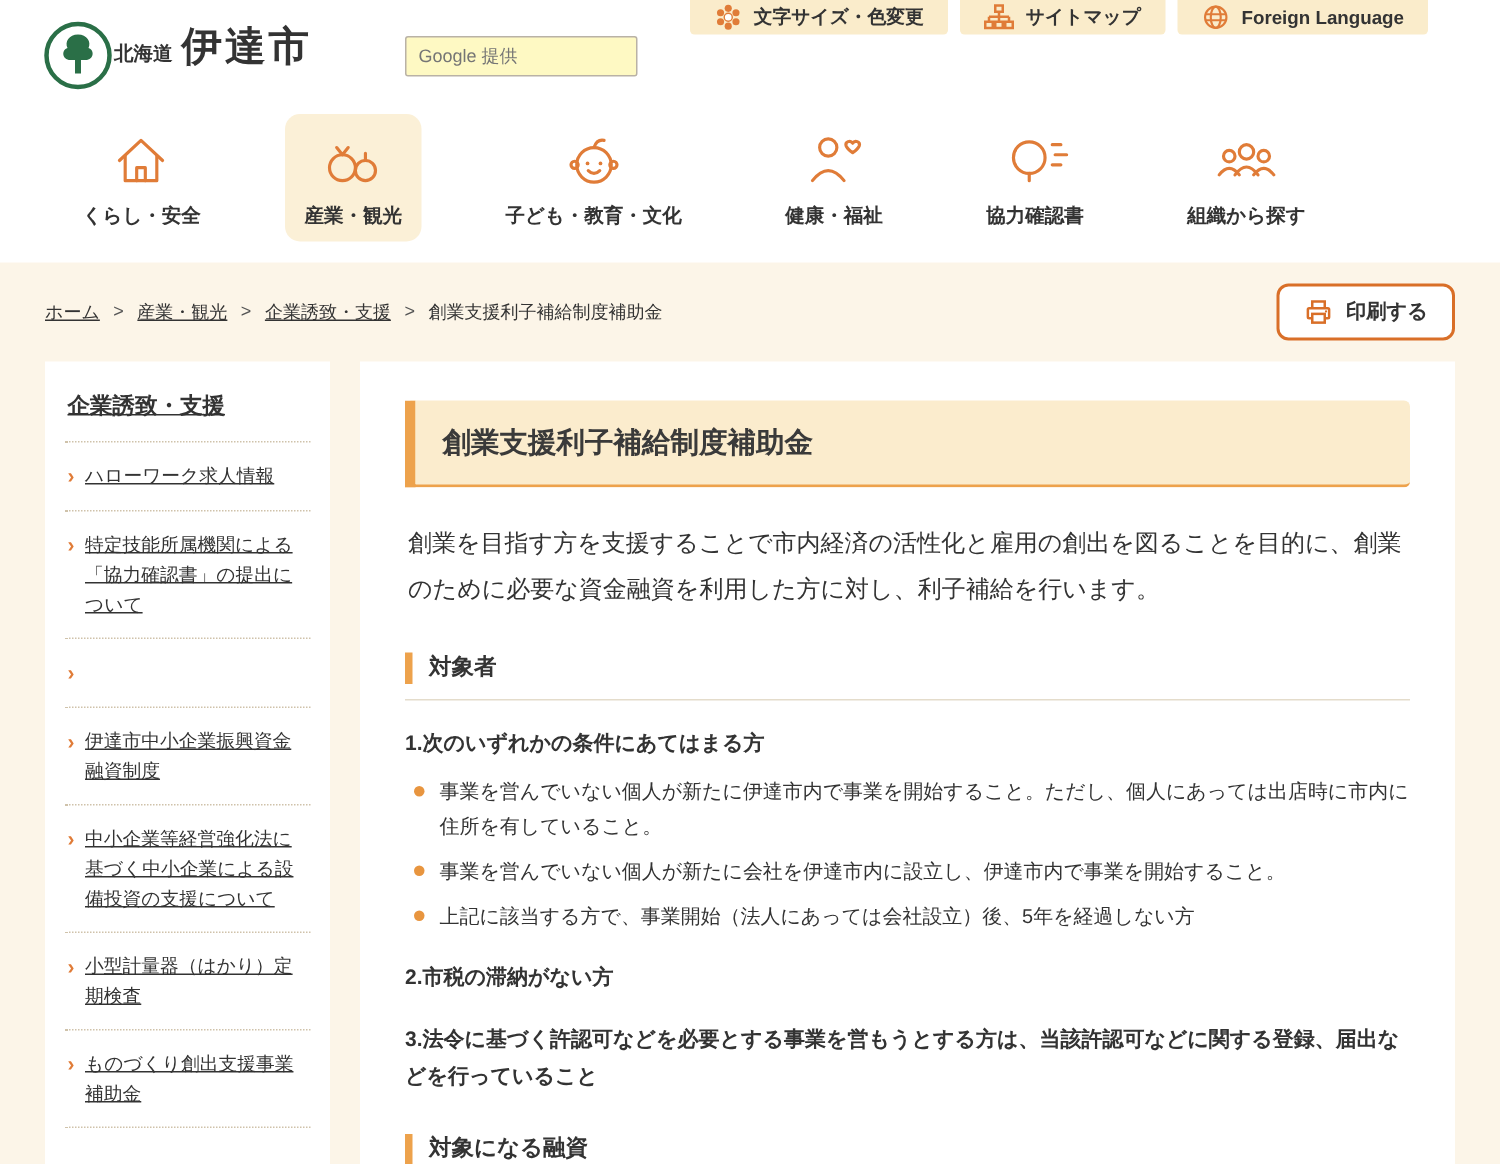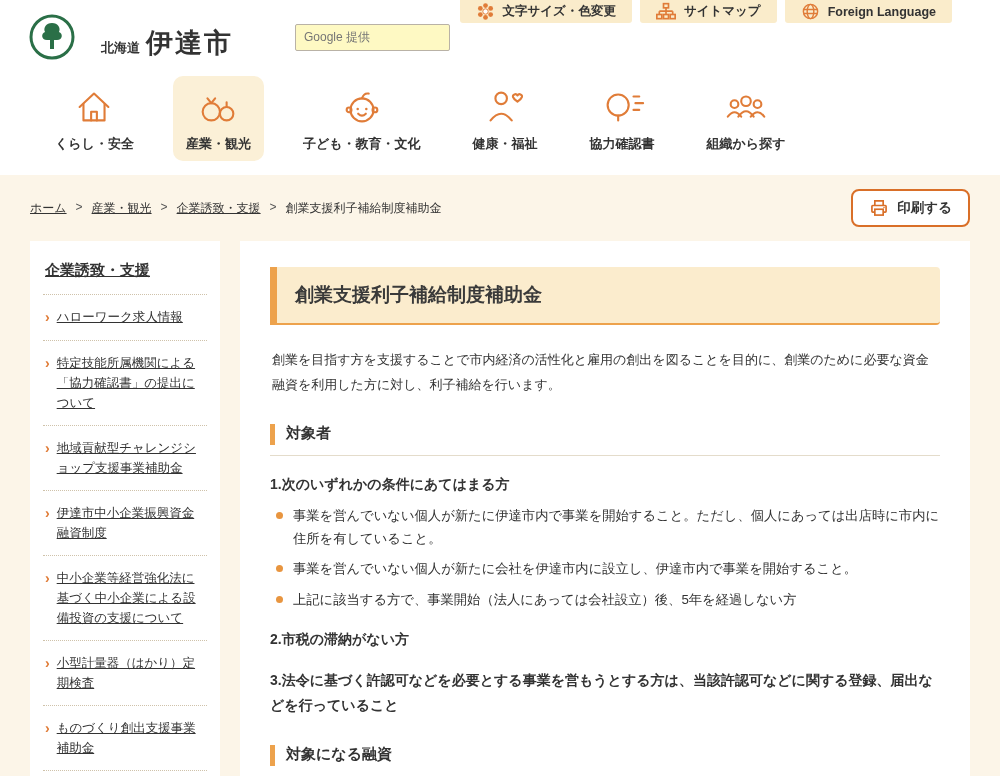--- a/index.html
+++ b/index.html
@@ -15,21 +15,21 @@
     background:#fcf5e8; position:relative; margin:0 auto;
   }
 
   
   .top-white { background:#fff; }
 
   .site-header {
     height:74px; display:flex; align-items:center;
     padding:0 48px 0 28px; position:relative;
   }
-  .logo { display:flex; align-items:flex-end; gap:25px; cursor:pointer; }
+  .logo { display:flex; align-items:flex-start; gap:0; cursor:pointer; }
   .site-title { display:flex; align-items:baseline; gap:6px; }
   .site-title .pref { font-size:13px; font-weight:bold; }
   .site-title .city { font-size:27px; font-weight:bold; letter-spacing:2px; }
 
   .search {
     margin-left:62px; width:155px; height:27px;
     border:1px solid #b9b2a6; border-radius:2px;
     font-size:12px; color:#777; padding:0 8px;
     font-family:"Liberation Sans","DejaVu Sans",sans-serif;
     background:#fef9c3;
@@ -41,21 +41,21 @@
   .tool {
     height:23px; background:#faeccb; border:none;
     display:flex; align-items:center; gap:8px;
     padding:0 16px; font-size:12.5px; font-weight:bold; color:#333;
     font-family:"Liberation Sans","DejaVu Sans",sans-serif;
     cursor:pointer; border-radius:0 0 3px 3px;
   }
 
   
   .global-nav {
-    display:flex; gap:26px; align-items:flex-start;
+    display:flex; gap:43px; align-items:flex-start;
     padding:2px 0 14px 42px;
   }
   .nav-item {
     display:flex; flex-direction:column; align-items:center; gap:5px;
     padding:8px 13px; border-radius:10px; cursor:pointer;
   }
   .nav-item.active { background:#fbf0d7; }
   .nav-item .nav-label { font-size:13px; font-weight:bold; white-space:nowrap; }
   .nav-icon { width:46px; height:46px; }
 
@@ -103,21 +103,21 @@
   
   .main {
     flex:1; background:#fff; padding:26px 30px 30px 30px;
   }
   .page-banner {
     margin:0; background:#fbeccd;
     border-left:7px solid #eda24c; border-bottom:2px solid #eda24c;
     border-radius:0 4px 4px 0;
     padding:15px 18px; font-size:19px; font-weight:bold; color:#3a3a3a;
   }
-  .intro { font-size:13px; line-height:1.95; margin:22px 2px 26px 2px; }
+  .intro { font-size:16px; line-height:1.95; margin:22px 2px 26px 2px; }
 
   .section-heading {
     display:flex; align-items:flex-start; gap:11px;
     border-bottom:1px solid #e4dccb; padding-bottom:10px; margin-top:26px;
   }
   .section-heading .bar { width:5px; height:21px; background:#eda24c; flex-shrink:0; }
   .section-heading .label { font-size:15px; font-weight:bold; }
 
   .bold-line { font-size:14px; font-weight:bold; line-height:1.8; margin:16px 0 6px 0; }
 
@@ -287,21 +287,20 @@
         <li class="sidebar-item">
           <span class="arrow">›</span>
           <a class="sidebar-link">ハローワーク求人情報</a>
         </li>
         <li class="sidebar-item">
           <span class="arrow">›</span>
           <a class="sidebar-link">特定技能所属機関による「協力確認書」の提出について</a>
         </li>
         <li class="sidebar-item">
           <span class="arrow">›</span>
-          <a class="sidebar-link">地域貢献型チャレンジショップ支援事業補助金</a>
         </li>
         <li class="sidebar-item">
           <span class="arrow">›</span>
           <a class="sidebar-link">伊達市中小企業振興資金融資制度</a>
         </li>
         <li class="sidebar-item">
           <span class="arrow">›</span>
           <a class="sidebar-link">中小企業等経営強化法に基づく中小企業による設備投資の支援について</a>
         </li>
         <li class="sidebar-item">

